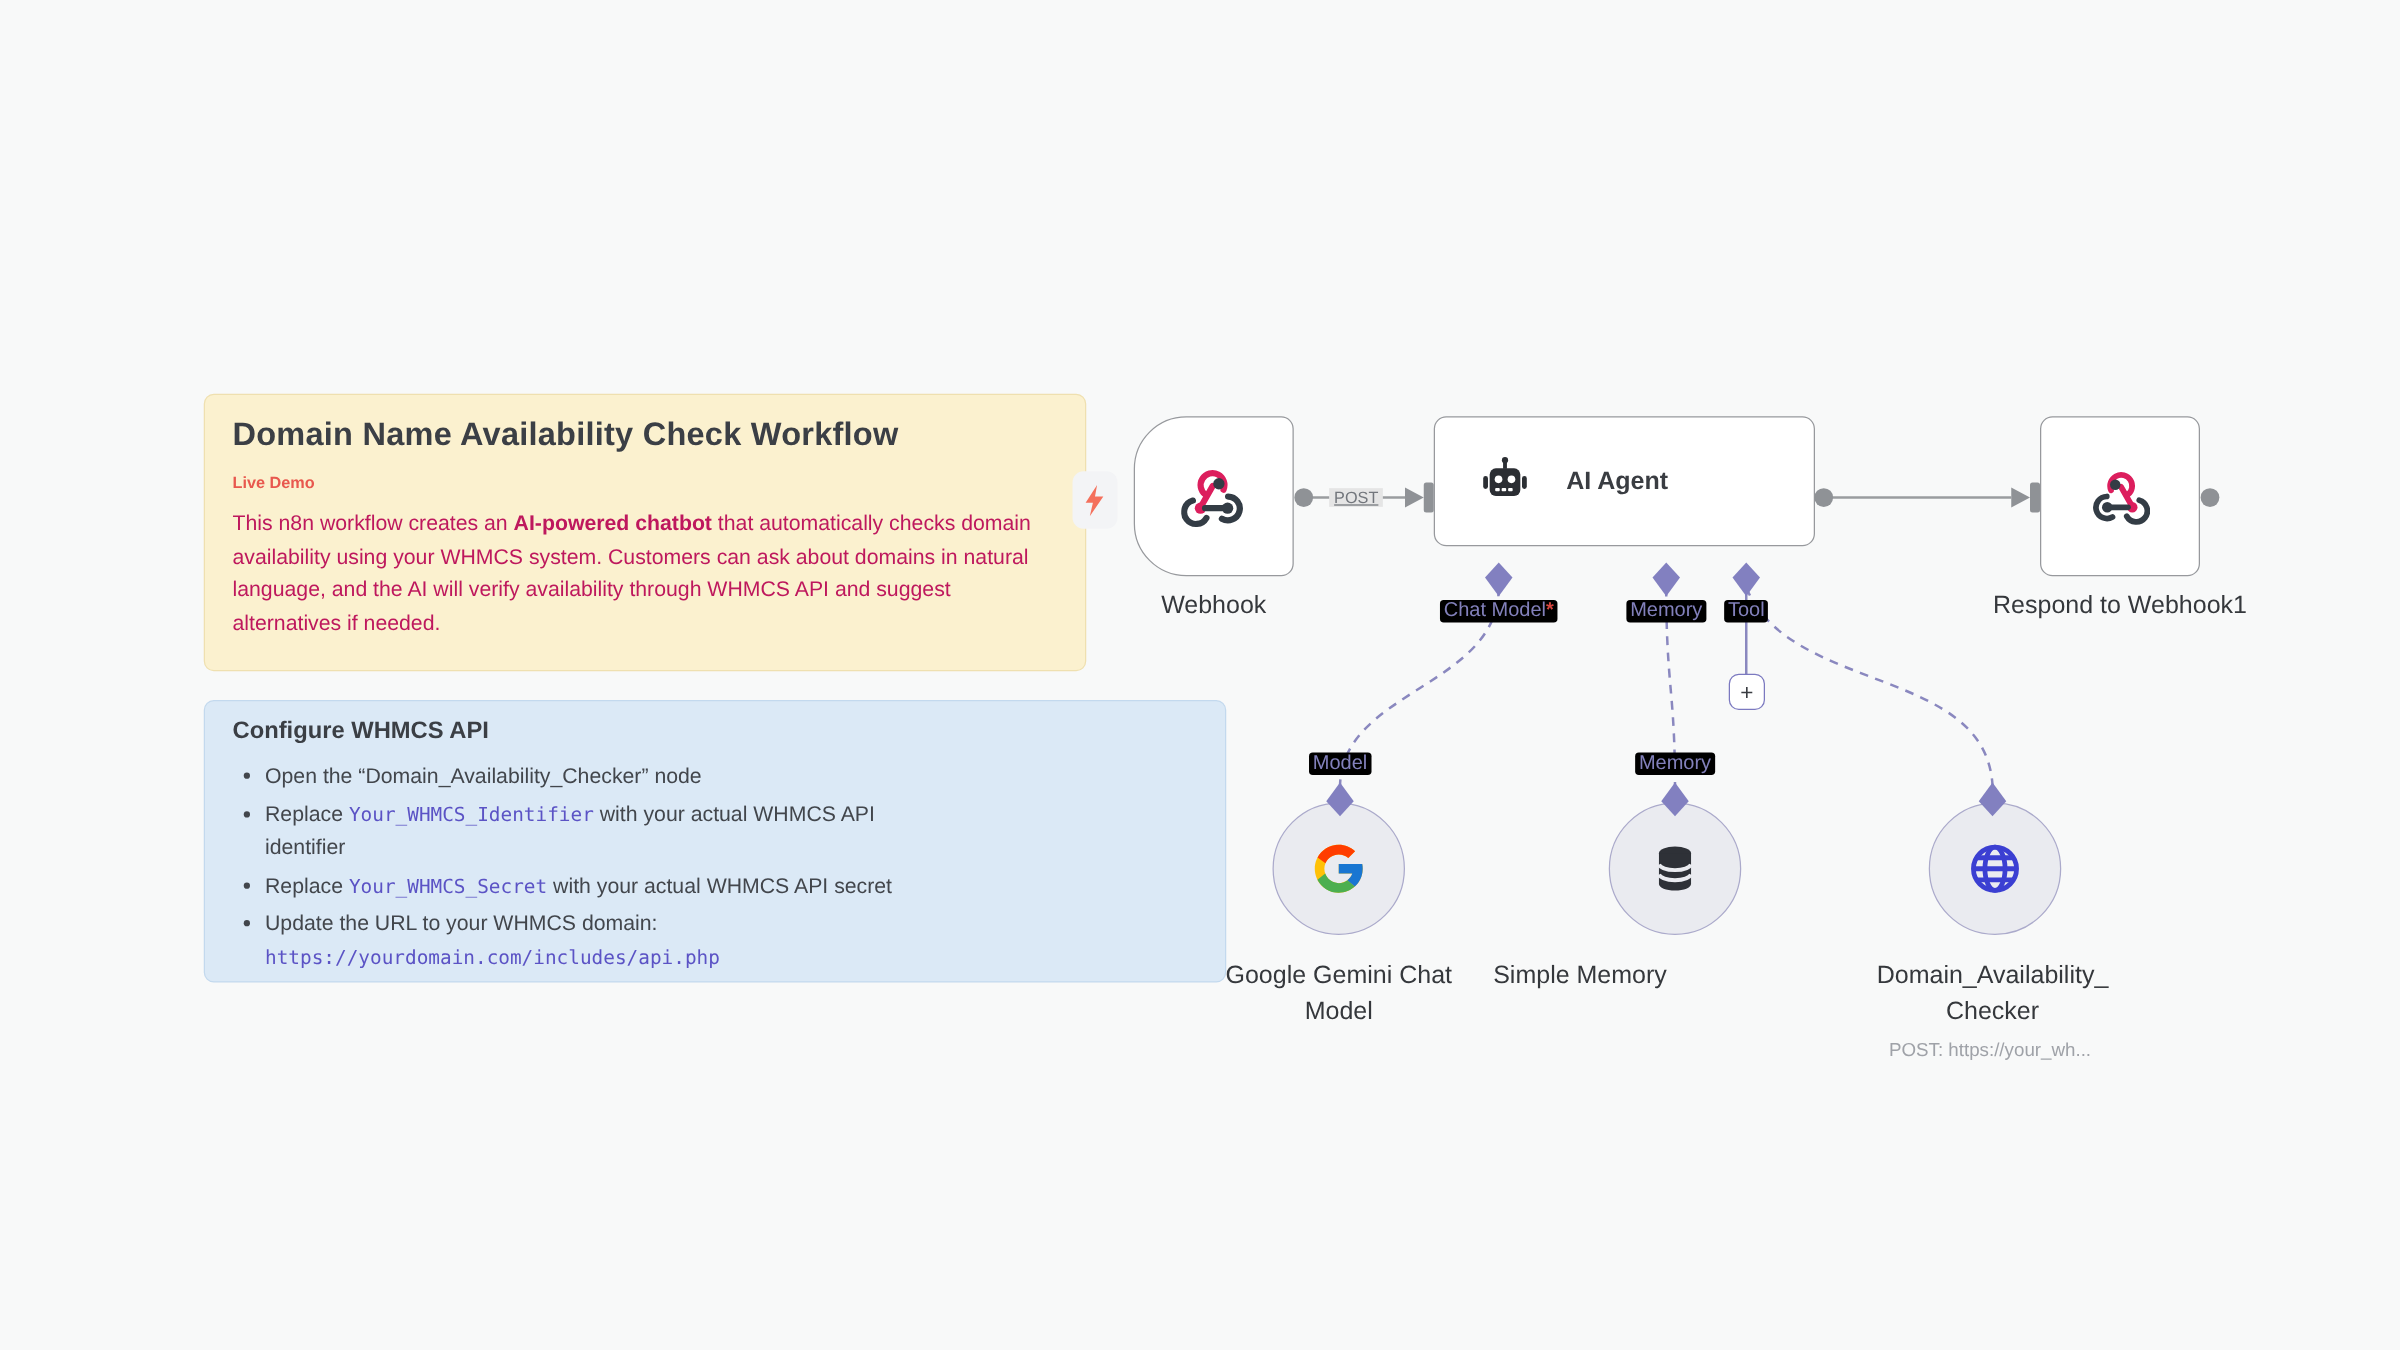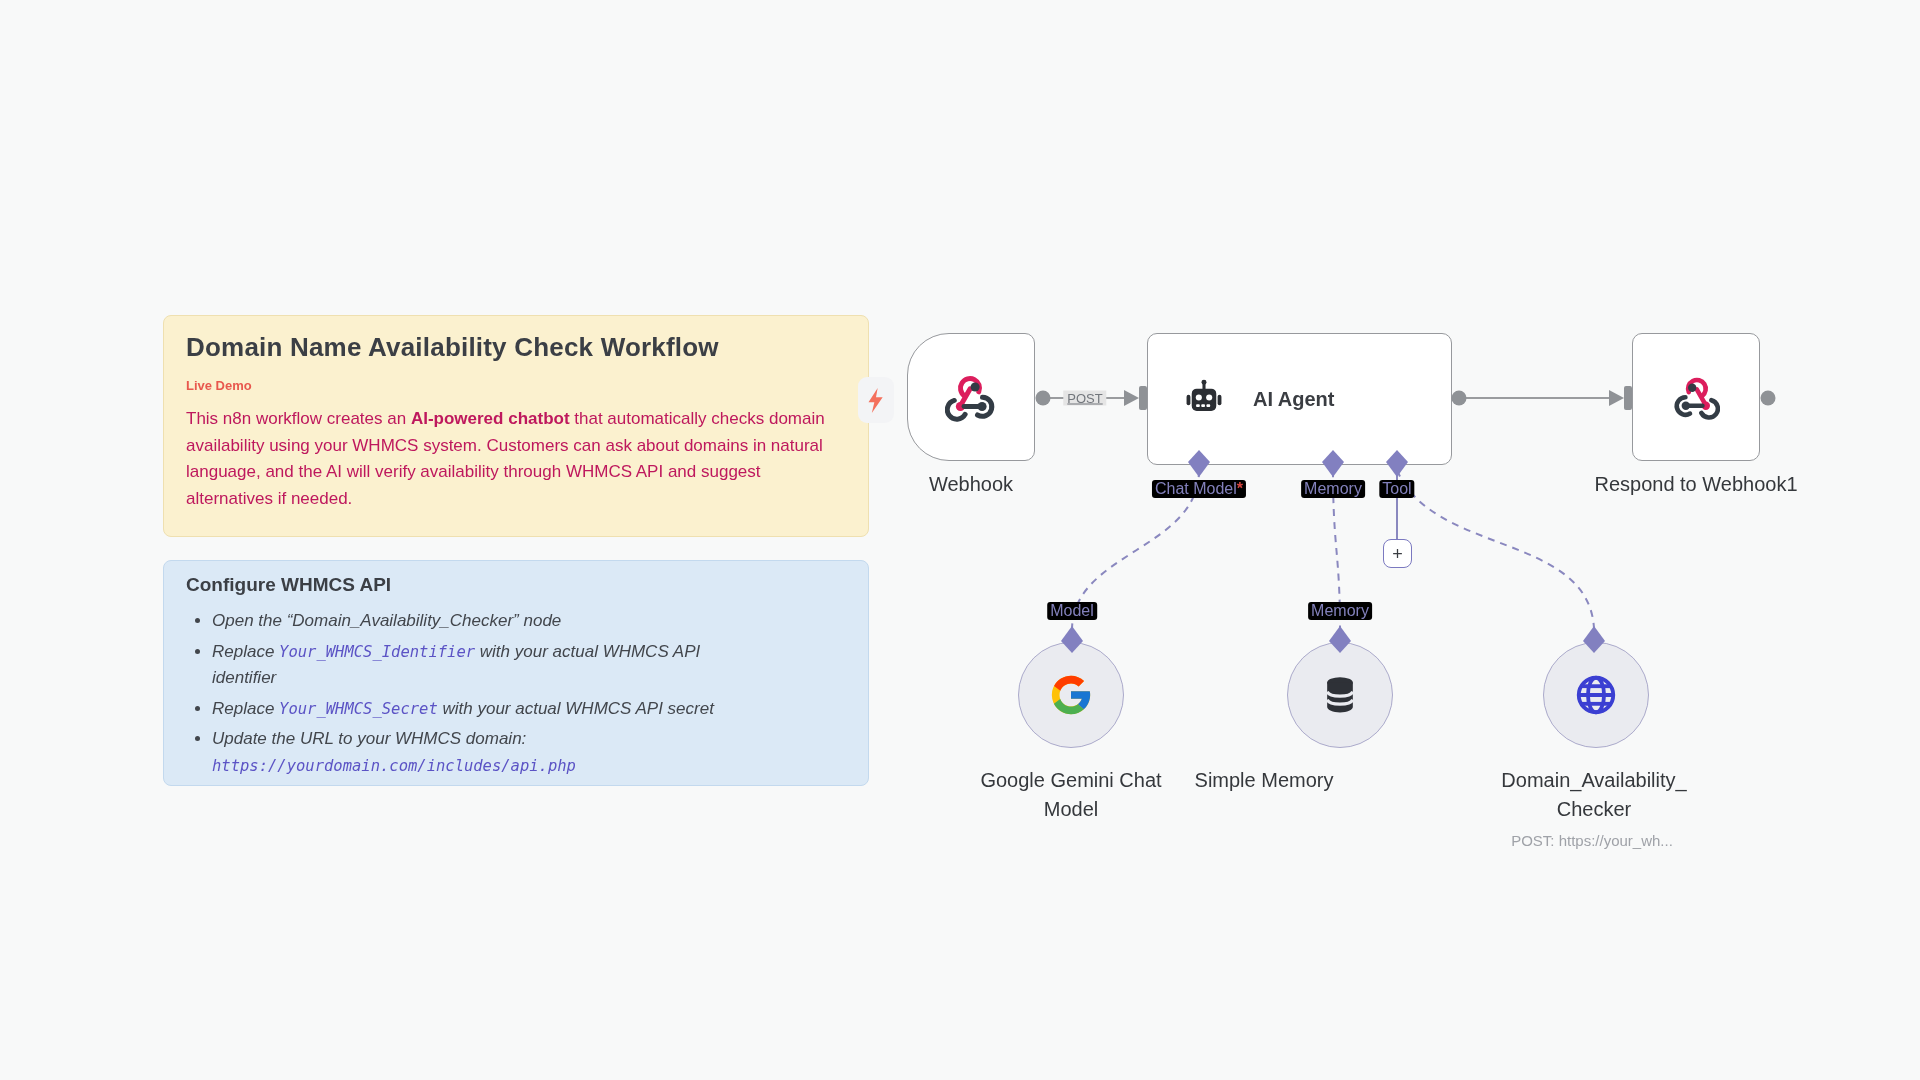--- a/index.html
+++ b/index.html
@@ -3,36 +3,36 @@
 <meta charset="utf-8">
 <style>
   html,body{margin:0;padding:0;background:#f8f9f9;}
   .canvas{position:relative;width:1920px;height:1080px;background:#f8f9f9;overflow:hidden;
           font-family:"Liberation Sans",sans-serif;}
   .layer{position:absolute;left:0;top:0;width:1920px;height:1080px;pointer-events:none;}
 
   
   .sticky{position:absolute;border-radius:8px;box-sizing:border-box;}
   .sticky.yellow{left:163px;top:315px;width:706px;height:222px;background:#fbf1cf;border:1px solid #efe0b0;padding:14px 22px;}
-  .sticky.blue{left:163px;top:560px;width:706px;height:226px;background:#dbe9f6;border:1px solid #c3d9ee;padding:13px 22px;}
+  .sticky.blue{left:163px;top:560px;width:818px;height:226px;background:#dbe9f6;border:1px solid #c3d9ee;padding:13px 22px;}
   .sticky h1{margin:2px 0 0 0;font-size:26px;font-weight:700;color:#3b3f45;letter-spacing:.2px;}
   .sticky h2{margin:0;font-size:19px;font-weight:700;color:#3b3f45;}
   .sticky .subtitle{margin-top:15px;font-size:13px;font-weight:700;color:#e8584e;}
   .sticky .body{margin-top:13px;font-size:17px;line-height:26.5px;color:#be185d;}
   .sticky ul{margin:12px 0 0 0;padding-left:26px;}
-  .sticky li{font-size:17px;line-height:26.5px;color:#42464c;margin-bottom:4px;font-style:italic;}
+  .sticky li{font-size:17px;line-height:26.5px;color:#42464c;margin-bottom:4px;}
   .code{font-family:"DejaVu Sans Mono",monospace;font-size:15.5px;color:#5b53c5;}
   .code.block{display:block;}
   .blockspan{display:block;}
 
   
   .node{position:absolute;background:#ffffff;border:1.7px solid #97999d;box-sizing:border-box;}
   .node.webhook{left:907px;top:333px;width:128px;height:128px;border-radius:42px 10px 10px 42px;
                 display:flex;align-items:center;justify-content:center;}
-  .node.agent{left:1147px;top:333px;width:305px;height:132px;border-radius:10px;
+  .node.agent{left:1147px;top:333px;width:305px;height:104px;border-radius:10px;
               display:flex;align-items:center;}
   .node.respond{left:1632px;top:333px;width:128px;height:128px;border-radius:10px;
                 display:flex;align-items:center;justify-content:center;}
   .agent-label{margin-left:26px;font-size:20px;font-weight:600;color:#3a3d42;}
   .agent-icon{margin-left:33px;}
 
   .supply{position:absolute;width:106px;height:106px;border-radius:50%;background:#eaebf0;
           border:1.7px solid #abaacb;box-sizing:border-box;display:flex;align-items:center;justify-content:center;}
   .supply.gemini{left:1018px;top:642px;}
   .supply.simplemem{left:1287px;top:642px;}

